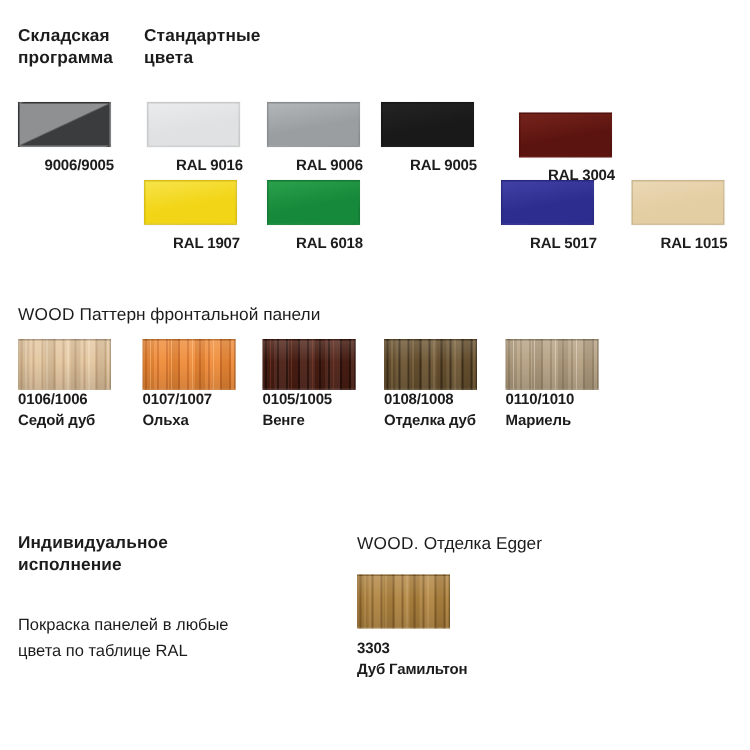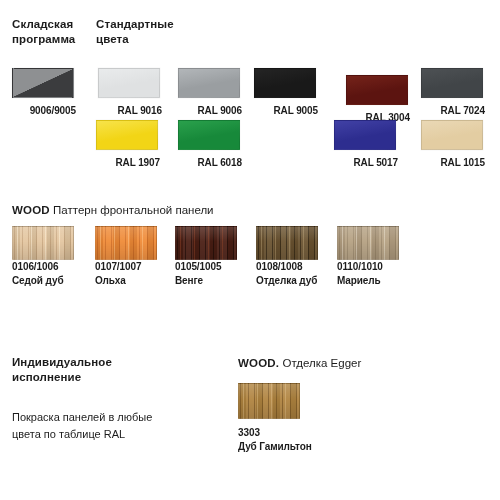--- a/index.html
+++ b/index.html
@@ -29,21 +29,21 @@
     letter-spacing: 0.1px;
     color: #1c1c1c;
   }
   .sect-hdr {
     font-size: 11.5px;
     line-height: 15px;
     color: #1c1c1c;
     font-weight: normal;
   }
   .sect-hdr b {
-    font-weight: bold;
+    font-weight: normal;
     letter-spacing: 0.2px;
   }
   .swatch-label {
     font-size: 10px;
     font-weight: bold;
     line-height: 13.5px;
     letter-spacing: -0.1px;
     color: #1c1c1c;
     white-space: nowrap;
   }
@@ -168,24 +168,20 @@
     <div class="swatch-label">RAL 9006</div>
   </div>
   <div class="sw-cell" style="left:254px; top:68px;">
     <div class="sw-chip" style="background: linear-gradient(170deg, rgb(36, 36, 36) 0%, rgb(25, 25, 25) 55%, rgb(25, 25, 25) 100%);"></div>
     <div class="swatch-label">RAL 9005</div>
   </div>
   <div class="sw-cell" style="left:334px; top:75px;margin-left:12px;">
     <div class="sw-chip" style="background: linear-gradient(170deg, rgb(117, 35, 26) 0%, rgb(92, 20, 16) 55%, rgb(92, 20, 16) 100%);"></div>
     <div class="swatch-label">RAL 3004</div>
   </div>
-  <div class="sw-cell" style="left:421px; top:68px;">
-    <div class="sw-chip" style="background: linear-gradient(170deg, rgb(77, 81, 84) 0%, rgb(65, 69, 72) 55%, rgb(65, 69, 72) 100%);"></div>
-    <div class="swatch-label">RAL 7024</div>
-  </div>
 
   <div class="sw-cell" style="left:96px; top:120px;">
     <div class="sw-chip" style="background: linear-gradient(170deg, rgb(247, 227, 74) 0%, rgb(242, 213, 22) 55%, rgb(242, 213, 22) 100%);"></div>
     <div class="swatch-label">RAL 1907</div>
   </div>
   <div class="sw-cell" style="left:178px; top:120px;">
     <div class="sw-chip" style="background: linear-gradient(170deg, rgb(42, 160, 76) 0%, rgb(23, 137, 58) 55%, rgb(23, 137, 58) 100%);"></div>
     <div class="swatch-label">RAL 6018</div>
   </div>
   <div class="sw-cell" style="left:334px; top:120px;">

